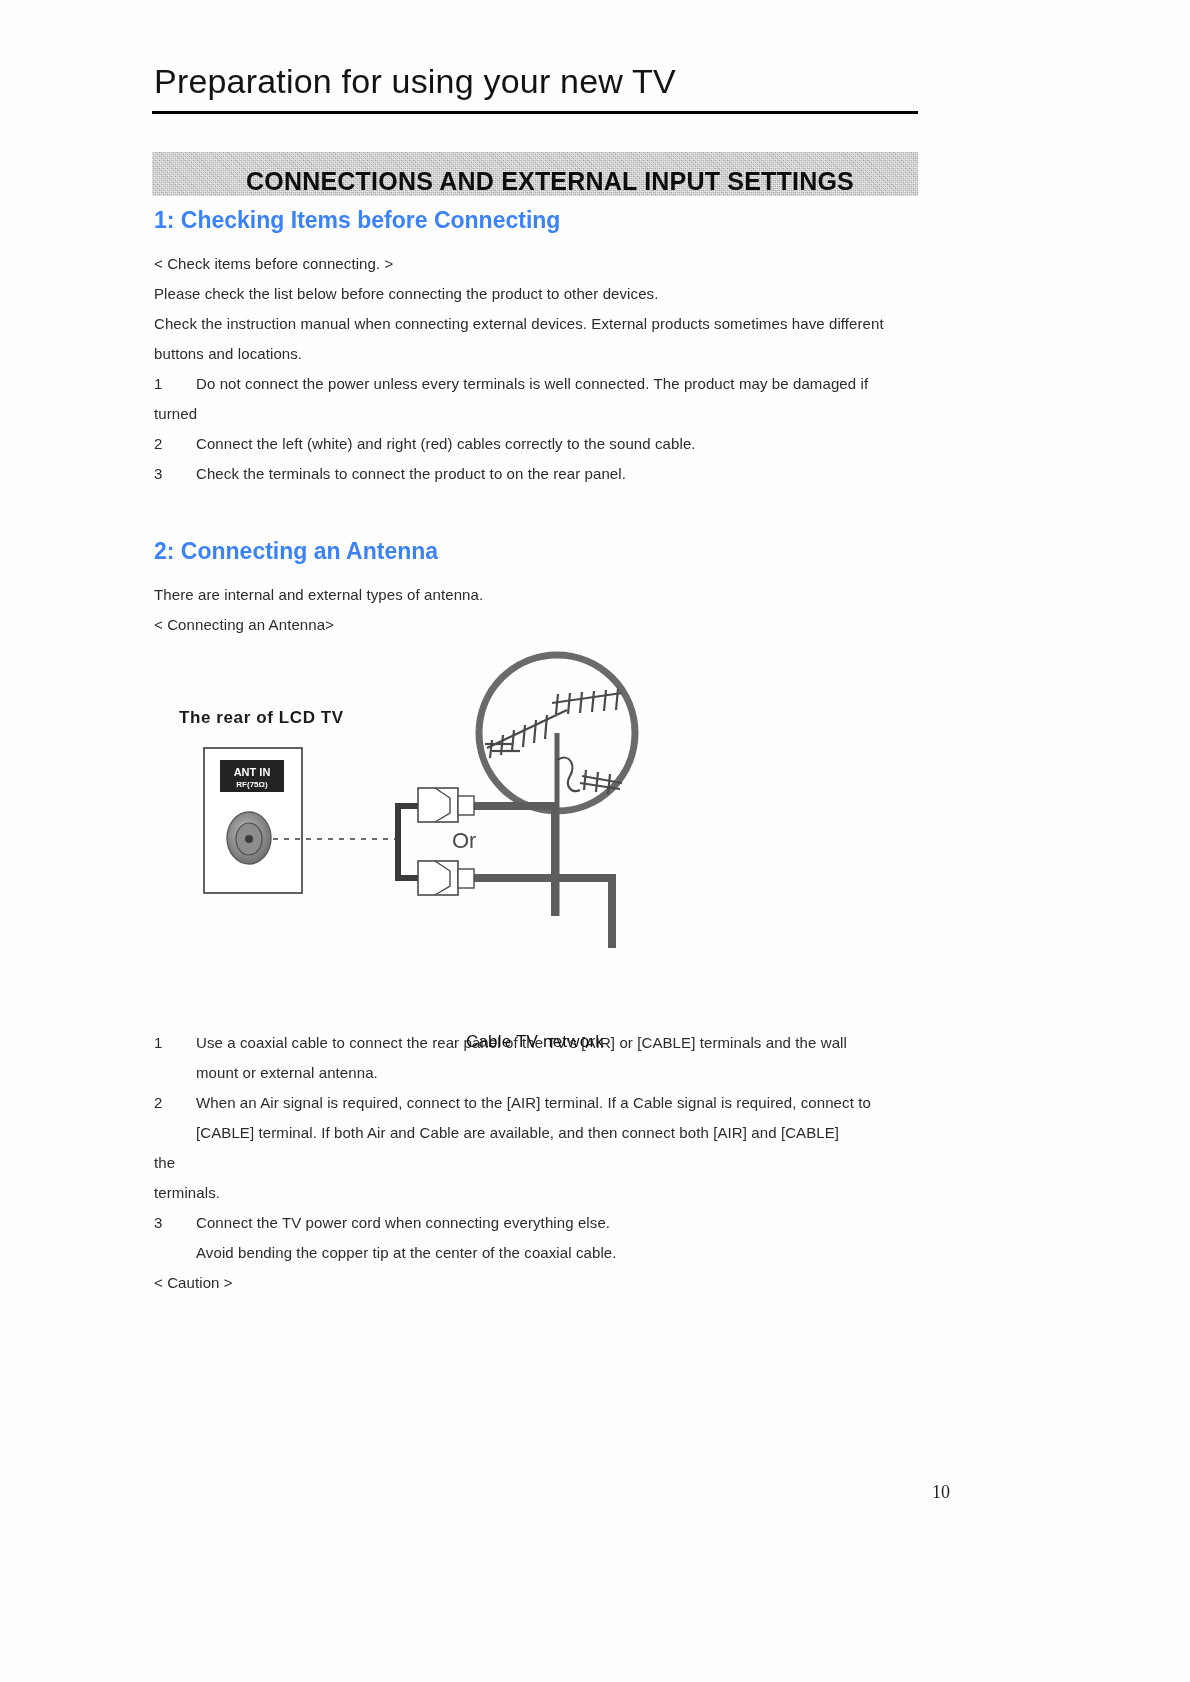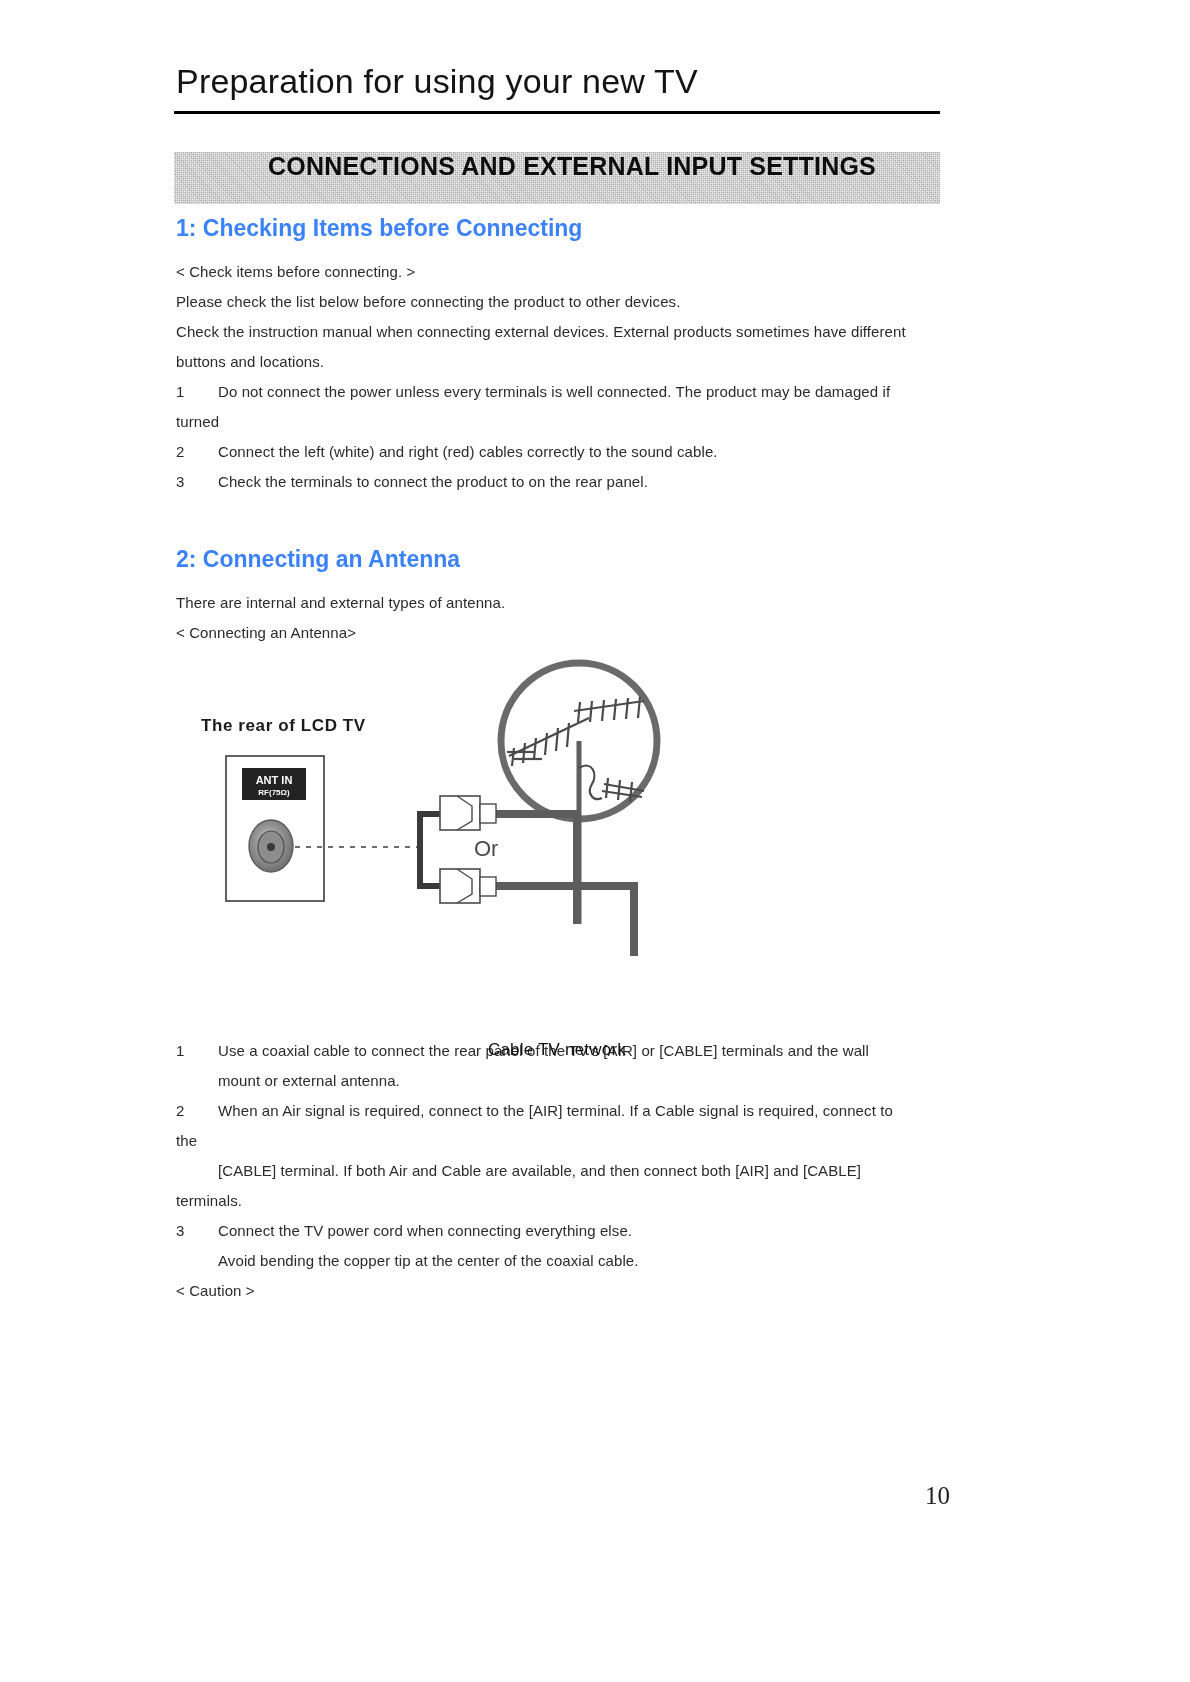--- a/index.html
+++ b/index.html
@@ -17,21 +17,21 @@
   }
   .page {
     position: absolute;
     left: 0; top: 0;
     width: 1190px;
     height: 1682px;
     background: #fefefe;
   }
   .content {
     position: absolute;
-    left: 174px;
+    left: 152px;
     top: 62px;
     width: 770px;
   }
 
   
   .page-title {
     font-size: 34px;
     font-weight: 400;
     letter-spacing: 0.2px;
     color: #131313;
@@ -42,24 +42,24 @@
   }
   .title-rule {
     border-bottom: 3px solid #000;
     width: 766px;
     margin: 0 0 38px 0;
   }
 
   
   .banner {
     width: 766px;
-    height: 52px;
+    height: 44px;
     position: relative;
     display: flex;
-    align-items: flex-start;
+    align-items: flex-end;
     justify-content: center;
     background-color: #b4b4b4;
     background-image:
       repeating-linear-gradient(0deg, rgba(255,255,255,0.45) 0px, rgba(255,255,255,0.45) 1px, rgba(0,0,0,0) 1px, rgba(0,0,0,0) 2px),
       repeating-linear-gradient(90deg, rgba(255,255,255,0.40) 0px, rgba(255,255,255,0.40) 1px, rgba(0,0,0,0) 1px, rgba(0,0,0,0) 2px),
       repeating-linear-gradient(45deg, rgba(0,0,0,0.10) 0px, rgba(0,0,0,0.10) 1px, rgba(255,255,255,0.10) 1px, rgba(255,255,255,0.10) 3px);
     margin-bottom: 8px;
   }
   .banner-text {
     font-size: 25px;
@@ -122,21 +122,21 @@
     margin-top: 4px;
     letter-spacing: 0.2px;
   }
 
   
   .page-number {
     position: absolute;
     right: 240px;
     top: 1482px;
     font-family: "Liberation Serif", serif;
-    font-size: 25px;
+    font-size: 18px;
     color: #222;
   }
 </style>
 </head>
 <body>
 
 <div class="page">
   <div class="content">
 
     <h1 class="page-title">Preparation for using your new TV</h1>
@@ -263,22 +263,22 @@
     <div class="num-row">
       <span class="num">1</span>
       <span class="txt">Use a coaxial cable to connect the rear panel of the TV's [AIR] or [CABLE] terminals and the wall</span>
     </div>
     <p class="para indent-1">mount or external antenna.</p>
 
     <div class="num-row">
       <span class="num">2</span>
       <span class="txt">When an Air signal is required, connect to the [AIR] terminal. If a Cable signal is required, connect to</span>
     </div>
+    <p class="para indent-1">[CABLE] terminal. If both Air and Cable are available, and then connect both [AIR] and [CABLE]</p>
     <p class="para">the</p>
-    <p class="para indent-1">[CABLE] terminal. If both Air and Cable are available, and then connect both [AIR] and [CABLE]</p>
     <p class="para">terminals.</p>
 
     <div class="num-row">
       <span class="num">3</span>
       <span class="txt">Connect the TV power cord when connecting everything else.</span>
     </div>
 
     <p class="para indent-1">Avoid bending the copper tip at the center of the coaxial cable.</p>
     <p class="para">&lt; Caution &gt;</p>
 

